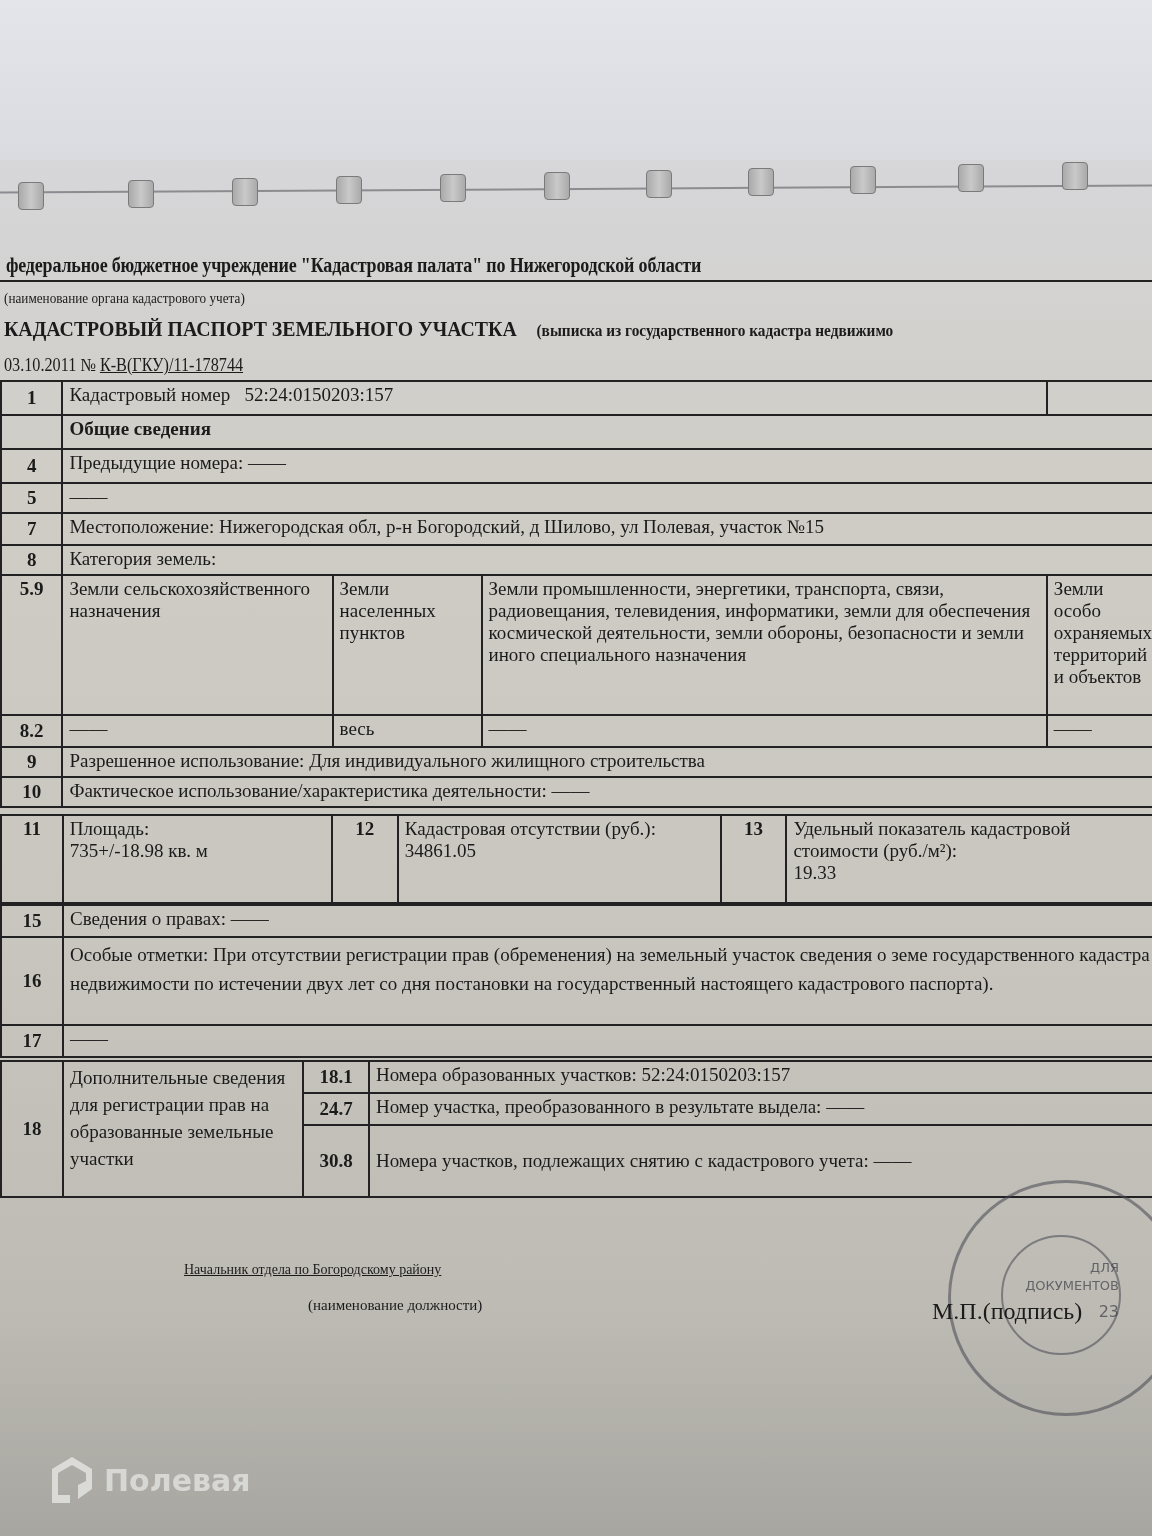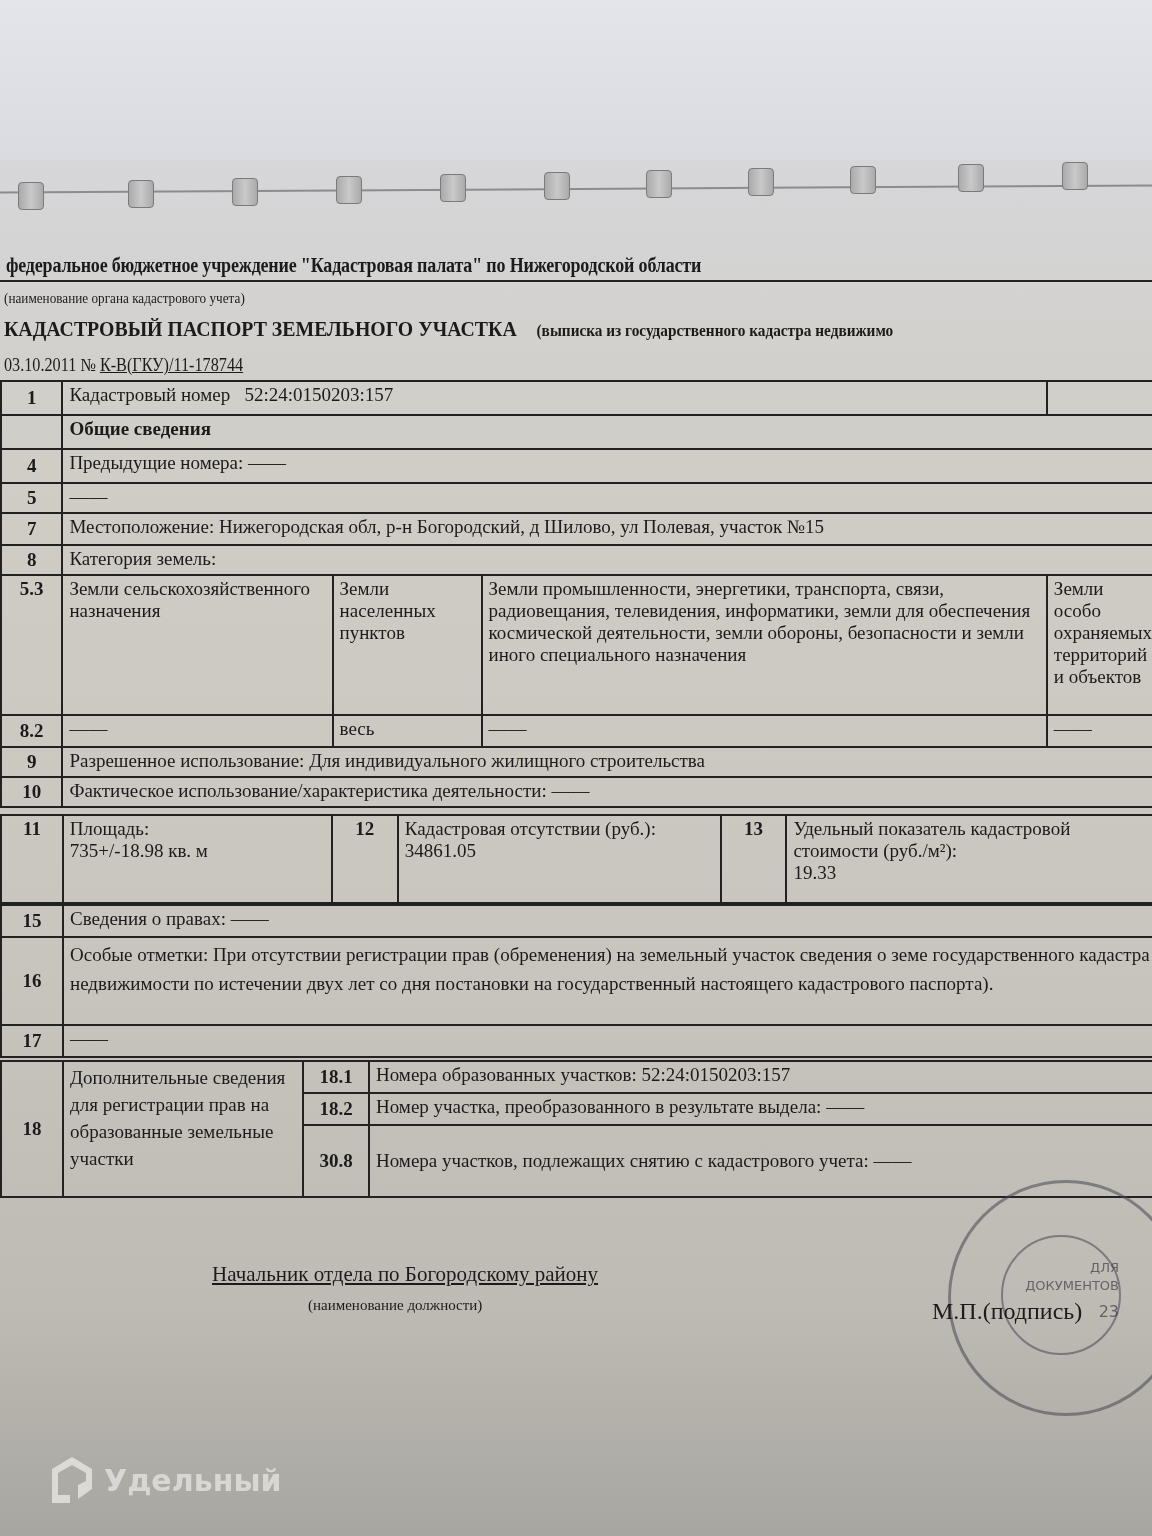--- a/index.html
+++ b/index.html
@@ -30,21 +30,21 @@
   .hdr-title { position:absolute; left:4px; top:86px; font-size:22px; font-weight:bold; transform:scaleX(0.9); transform-origin:left; white-space:nowrap; }
   .hdr-title .extract { font-size:17px; margin-left:22px; }
   .hdr-date { position:absolute; left:4px; top:125px; font-size:18px; transform:scaleX(0.9); transform-origin:left; }
   .hdr-date .num { text-decoration:underline; }
 
   table.grid { position:absolute; left:0; border-collapse:collapse; font-size:19px; }
   table.grid td { border:2px solid #222; padding:2px 6px; vertical-align:top; }
   td.n { width:48px; text-align:center; font-weight:bold; vertical-align:middle !important; }
   .c { text-align:left; }
   .bold { font-weight:bold; }
-  .footer-pos { position:absolute; left:212px; top:1262px; font-size:21px; text-decoration:underline; }
+  .footer-pos { position:absolute; left:184px; top:1262px; font-size:14px; text-decoration:underline; }
   .footer-pos-sub { position:absolute; left:308px; top:1297px; font-size:15px; }
   .mp { position:absolute; left:932px; top:1298px; font-size:24px; }
   .stamp {
     position:absolute; left:948px; top:1180px; width:230px; height:230px; border-radius:50%;
     border:3px solid rgba(70,70,80,0.55);
   }
   .stamp-inner {
     position:absolute; left:50px; top:52px; width:120px; height:120px; border-radius:50%;
     border:2px solid rgba(70,70,80,0.55); text-align:right; font-family:"DejaVu Sans", sans-serif;
     color:rgba(60,60,70,0.7); font-size:13px; line-height:18px; padding-top:22px; box-sizing:border-box;
@@ -116,21 +116,21 @@
     </tr>
     <tr style="height:32px">
       <td class="n">7</td>
       <td colspan="4">Местоположение: Нижегородская обл, р-н Богородский, д Шилово, ул Полевая, участок №15</td>
     </tr>
     <tr style="height:30px">
       <td class="n">8</td>
       <td colspan="4">Категория земель:</td>
     </tr>
     <tr style="height:140px">
-      <td class="n" style="vertical-align:top !important">5.3</td>
+      <td class="n" style="vertical-align:top !important">5.9</td>
       <td class="c">Земли сельскохозяйственного назначения</td>
       <td class="c">Земли населенных пунктов</td>
       <td class="c">Земли промышленности, энергетики, транспорта, связи, радиовещания, телевидения, информатики, земли для обеспечения космической деятельности, земли обороны, безопасности и земли иного специального назначения</td>
       <td class="c">Земли особо охраняемых территорий и объектов</td>
     </tr>
     <tr style="height:32px">
       <td class="n">8.2</td>
       <td class="c">——</td>
       <td class="c">весь</td>
       <td class="c">——</td>
@@ -206,21 +206,21 @@
         <col>
       </colgroup>
     <tbody>
         <tr style="height:32px">
       <td class="n" rowspan="3">18</td>
       <td rowspan="3" style="line-height:27px">Дополнительные сведения для регистрации прав на образованные земельные участки</td>
       <td class="n">18.1</td>
       <td>Номера образованных участков: 52:24:0150203:157</td>
     </tr>
     <tr style="height:32px">
-      <td class="n">18.2</td>
+      <td class="n">24.7</td>
       <td>Номер участка, преобразованного в результате выдела: ——</td>
     </tr>
     <tr style="height:72px">
       <td class="n">30.8</td>
       <td style="vertical-align:middle">Номера участков, подлежащих снятию с кадастрового учета: ——</td>
     </tr>
   </tbody>
     </table>
 </div>
 
@@ -235,14 +235,14 @@
   </div>
 </div>
 <div class="mp">
   <span>М.П.</span><span>(подпись)</span>
 </div>
 
 <div class="watermark">
   <svg class="wm-logo" viewBox="0 0 44 50">
     <path d="M22 2 L42 14 L42 34 L28 44 L28 30 L36 26 L36 18 L22 10 L8 18 L8 40 L20 40 L20 48 L2 48 L2 14 Z" fill="rgba(230,230,228,0.8)"></path>
   </svg>
-  <span>Удельный</span>
+  <span>Полевая</span>
 </div>
 
 </body></html>

